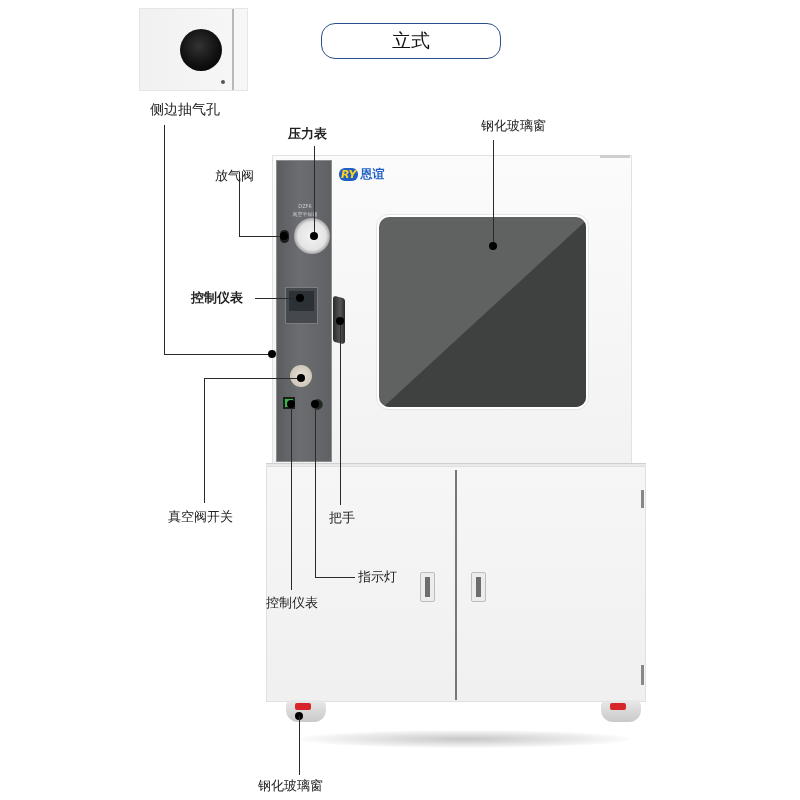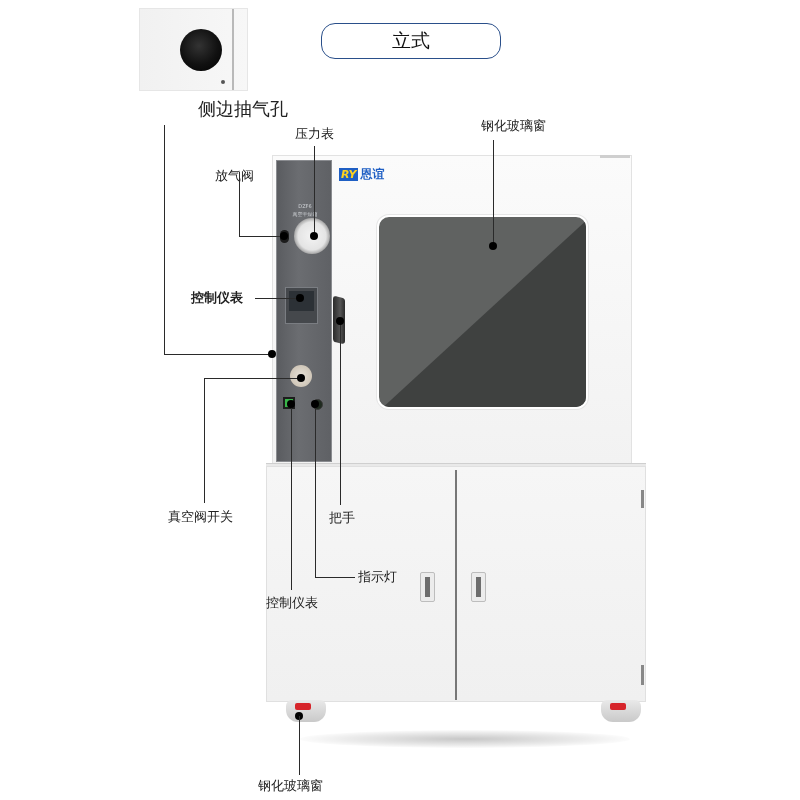--- a/index.html
+++ b/index.html
@@ -21,21 +21,21 @@
   .panel{left:276px;top:160px;width:56px;height:302px;background:linear-gradient(90deg,#5a5c60,#6b6d71 40%,#5f6165);border:1px solid #8a8c90;box-sizing:border-box;}
   .panel-text{position:absolute;left:0;width:56px;text-align:center;font-size:5px;color:#cfd2d6;}
   .gauge{left:294px;top:218px;width:36px;height:36px;border-radius:50%;background:radial-gradient(circle,#f4f4f4 0,#e4e4e4 55%,#a8a8a8 70%,#d9d9d9 85%,#8f8f8f 100%);}
   .vent{left:280px;top:230px;width:9px;height:13px;border-radius:5px;background:#1c1c1c;}
   .ctrl{left:285px;top:287px;width:33px;height:37px;background:#45484c;border:1px solid #7a7d82;box-sizing:border-box;}
   .ctrl .scr{position:absolute;left:3px;top:3px;width:25px;height:20px;background:#2c3136;}
   .knob{left:290px;top:365px;width:22px;height:22px;border-radius:50%;background:radial-gradient(circle,#e8e2d8 0,#cfc6b8 70%,#9e978c 100%);}
   .psw{left:283px;top:397px;width:12px;height:12px;background:#39b54a;border:2px solid #1d1d1d;box-sizing:border-box;}
   .lamp{left:312px;top:399px;width:9px;height:9px;border-radius:50%;background:#1f2a1f;border:1px solid #3a3a3a;}
   .logo{left:339px;top:166px;font-size:12px;font-weight:bold;color:#1f5fc4;letter-spacing:0px;}
-  .logo .mark{display:inline-block;background:#1f5fc4;color:#ffd21f;font-style:italic;padding:0 2px;margin-right:2px;font-size:11px;}
+  .logo .mark{display:inline-block;background:#1f5fc4;color:#ffd21f;font-style:italic;padding:0 2px;margin-right:2px;font-size:11px;border-radius:6px;}
   .handle{left:333px;top:297px;width:12px;height:46px;background:linear-gradient(90deg,#2b2b2b,#555 60%,#2b2b2b);border-radius:3px;transform:skewY(12deg);}
   .window{left:377px;top:215px;width:211px;height:194px;border-radius:12px;overflow:hidden;background:#606261;border:2px solid #ffffff;box-shadow:0 0 0 1px #e6e6e6;box-sizing:border-box;}
   .window svg{position:absolute;left:0;top:0;}
   
   .cab{left:266px;top:466px;width:380px;height:236px;background:linear-gradient(180deg,#f6f6f6,#f0f0f0);border:1px solid #e0e0e0;box-sizing:border-box;}
   .cab-top{left:266px;top:463px;width:380px;height:4px;background:#e9e9e9;border-top:1px solid #cfcfcf;}
   .cab-split{left:455px;top:470px;width:2px;height:230px;background:#777;}
   .door-handle{width:15px;height:30px;background:#ececec;border:1px solid #bdbdbd;box-sizing:border-box;border-radius:2px;}
   .door-handle::after{content:"";position:absolute;left:4px;top:4px;width:5px;height:20px;background:#6d6d6d;}
   .hinge{left:641px;top:490px;width:3px;height:18px;background:#888;}
@@ -49,21 +49,21 @@
 
 <div class="abs pill">
   <span>立式</span>
 </div>
 
 <div class="abs thumb">
   <div class="edge"></div>
   <div class="hole"></div>
   <div class="screw"></div>
 </div>
-<div class="label" style="left:150px;top:101px;font-size:18px;margin-left:48px;">侧边抽气孔</div>
+<div class="label" style="left:150px;top:101px;font-size:14px;">侧边抽气孔</div>
 
 <div class="abs oven"></div>
 <div class="abs oven-top-strip"></div>
 <div class="abs panel">
   <div class="panel-text" style="top:42px;">DZF6</div>
   <div class="panel-text" style="top:50px;">真空干燥箱</div>
 </div>
 <div class="abs vent"></div>
 <div class="abs gauge"></div>
 <div class="abs ctrl">
@@ -94,21 +94,21 @@
     <div class="red"></div>
   </div>
 <div class="abs caster" style="left:601px;top:700px;">
     <div class="red"></div>
   </div>
 
 <div class="line" style="left:164px;top:125px;width:1px;height:229px;"></div>
 <div class="line" style="left:164px;top:354px;width:108px;height:1px;"></div>
 <div class="dot" style="left:272px;top:354px;"></div>
 
-<div class="label" style="left:295px;top:126px;">压力表</div>
+<div class="label" style="left:288px;top:126px;font-weight:bold;">压力表</div>
 <div class="line" style="left:314px;top:146px;width:1px;height:90px;"></div>
 <div class="dot" style="left:314px;top:236px;"></div>
 
 <div class="label" style="left:457px;top:118px;margin-left:24px;">钢化玻璃窗</div>
 <div class="line" style="left:493px;top:140px;width:1px;height:106px;"></div>
 <div class="dot" style="left:493px;top:246px;"></div>
 
 <div class="label" style="left:215px;top:168px;">放气阀</div>
 <div class="line" style="left:239px;top:172px;width:1px;height:64px;"></div>
 <div class="line" style="left:239px;top:236px;width:45px;height:1px;"></div>

